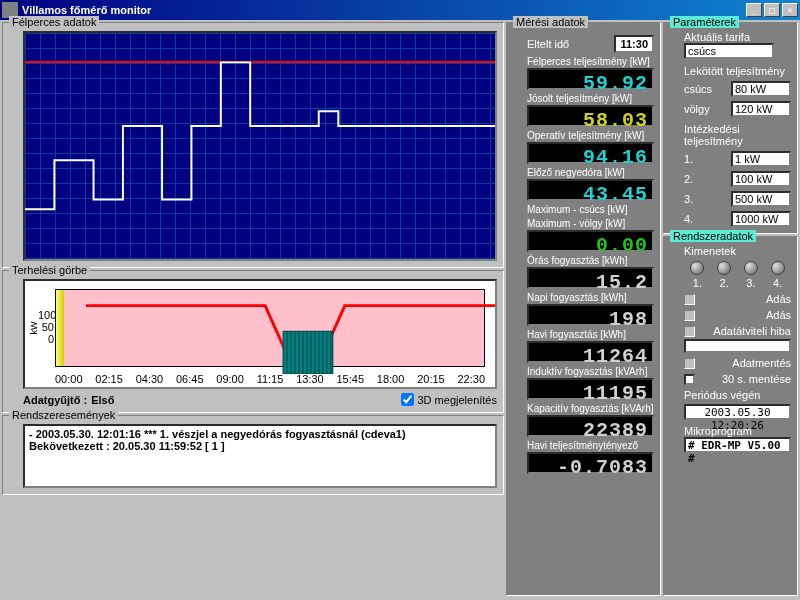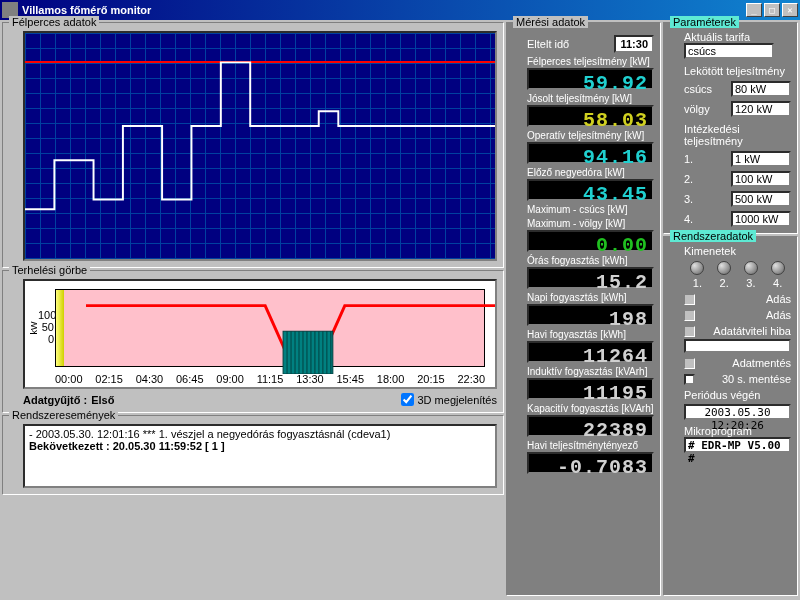--- a/index.html
+++ b/index.html
@@ -131,21 +131,21 @@
         <span style="font-weight:bold;">Első</span>
         <span style="flex:1"></span>
         <input type="checkbox" checked="" style="">
         <span>3D megjelenítés</span>
       </div>
     </div>
 
     <div class="groupbox" style="flex:0 0 auto;">
       <div class="legend">Rendszeresemények</div>
       <div class="eventsbox">
-        <div style="font-weight:normal;">- 2003.05.30.  12:01:16  *** 1. vészjel a negyedórás fogyasztásnál (cdeva1)</div>
+        <div style="font-weight:bold;">- 2003.05.30.  12:01:16  *** 1. vészjel a negyedórás fogyasztásnál (cdeva1)</div>
         <div style="font-weight:bold;">    Bekövetkezett : 20.05.30  11:59:52   [ 1 ]</div>
       </div>
     </div>
   </div>
 
   <div class="col2">
     <div class="groupbox" style="height:100%;">
       <div class="legend">Mérési adatok</div>
       <div class="row" style="color:#fff;">
         <span>Eltelt idő</span>

